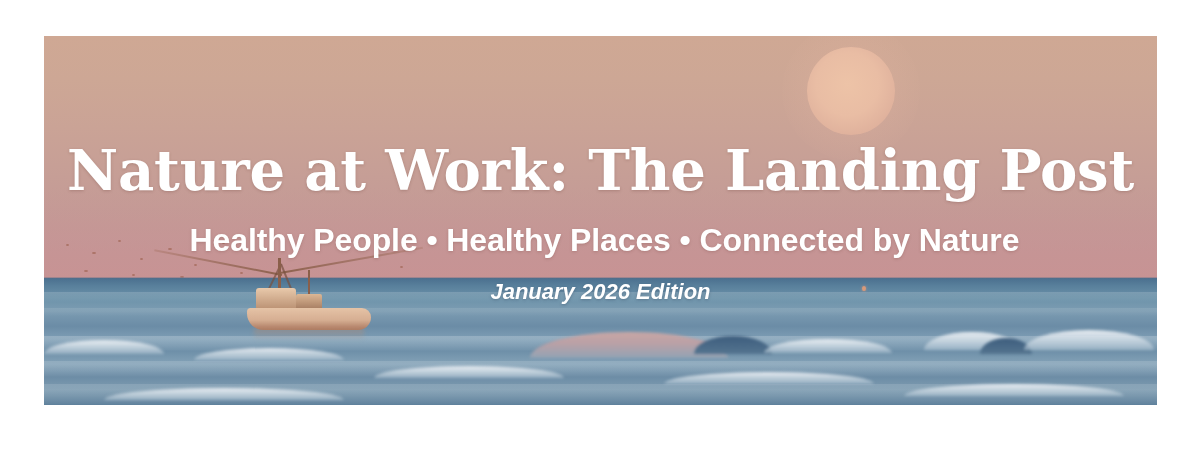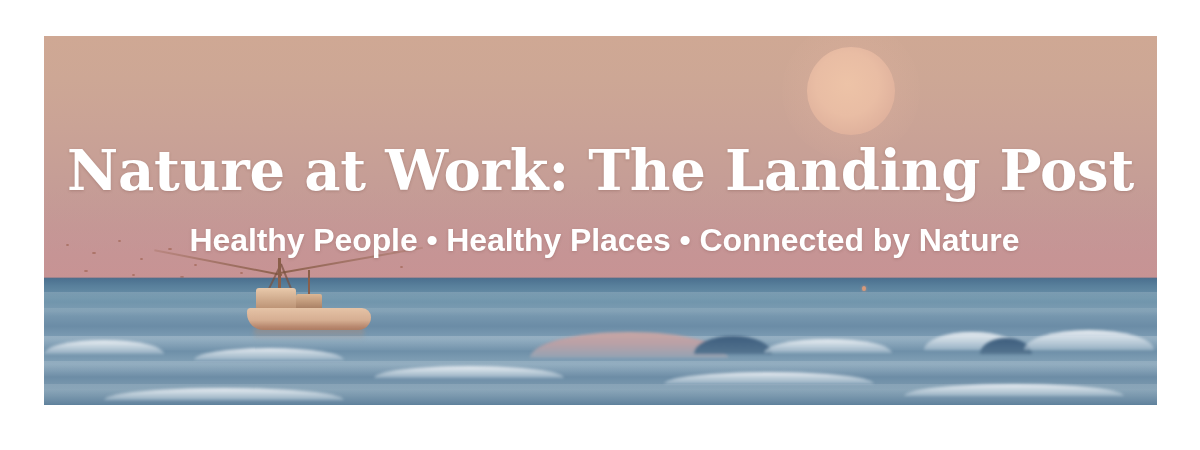--- a/index.html
+++ b/index.html
@@ -378,16 +378,17 @@
         <div class="boat-cabin2"></div>
         <div class="boat-hull"></div>
         <div class="boat-reflect"></div>
       </div>
 
     </div>
 
     <div class="banner-text">
       <h1 class="headline">Nature at Work: The Landing Post</h1>
       <p class="subhead">Healthy People • Healthy Places • Connected by Nature</p>
+      <p class="edition">January 2026 Edition</p>
     </div>
 
   </div>
 </div>
 
 </body></html>

